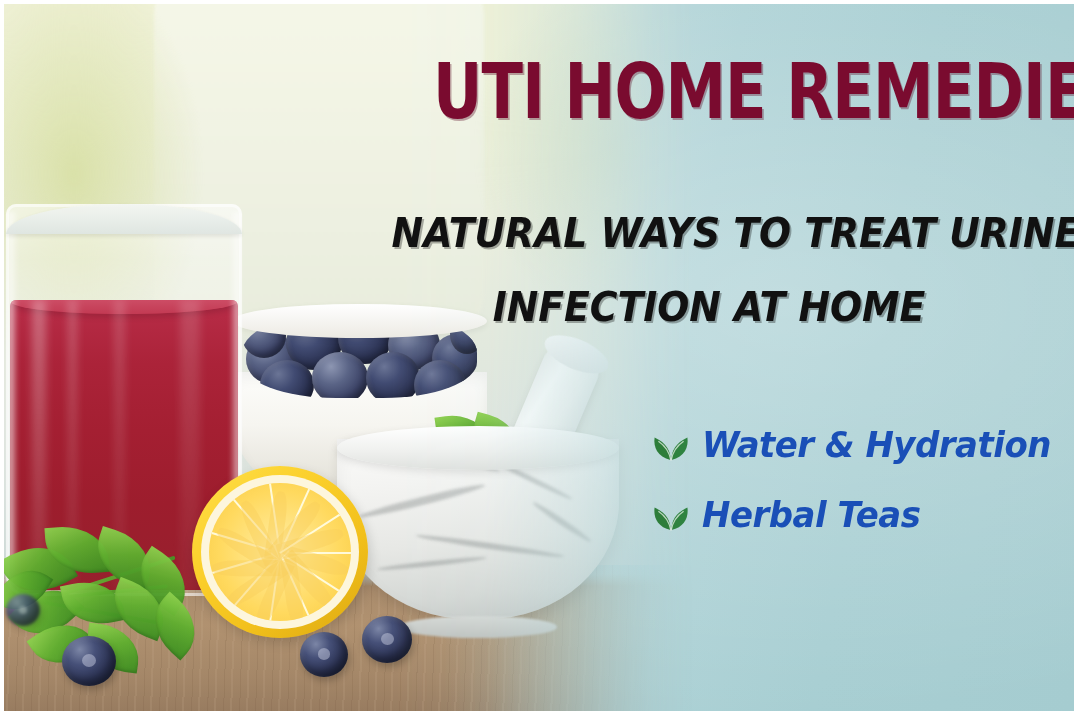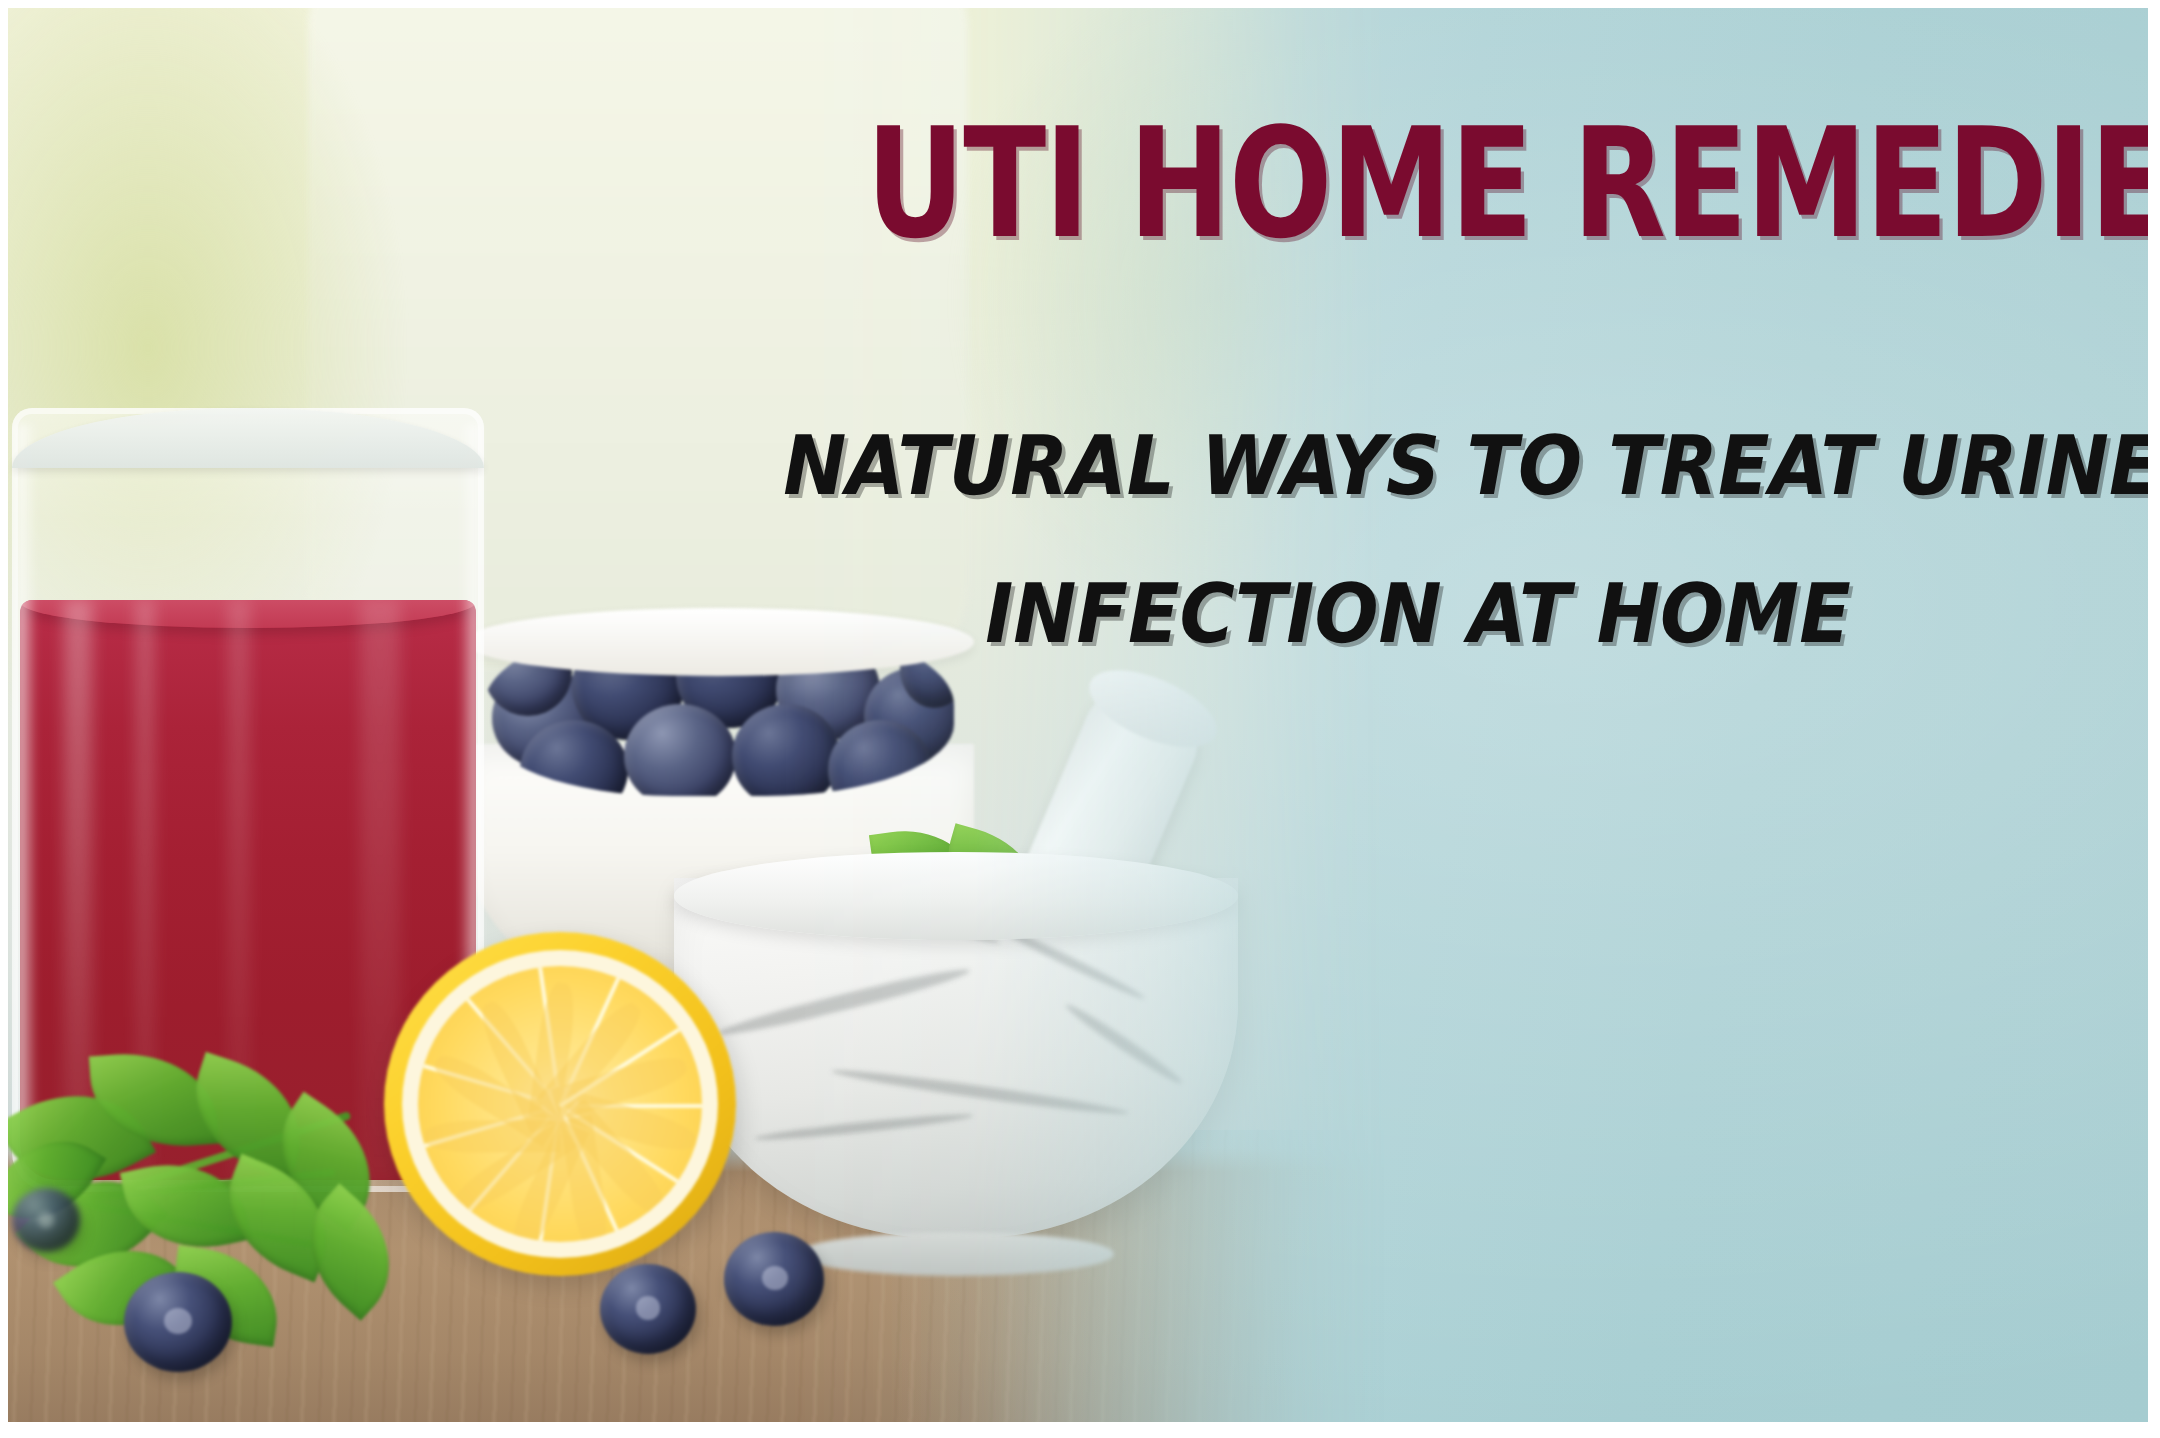--- a/index.html
+++ b/index.html
@@ -466,18 +466,40 @@
     <h1 class="title">UTI HOME REMEDIES</h1>
 
     <div class="subtitle">
       <span class="ln">NATURAL WAYS TO TREAT URINE</span>
       <span class="ln">INFECTION AT HOME</span>
     </div>
 
     <div class="bullets">
 
 
-
+      <div class="bullet-row">
+        <span class="leaf-ico">
+          <svg viewBox="0 0 38 36" width="38" height="36" aria-hidden="true">
+            <path d="M18.6 33 C18.6 24 14.5 16 2.6 10.5 C1.2 20 5.4 30 18.6 33 Z" fill="#2d7d3a"></path>
+            <path d="M19.4 33 C19.4 24 23.5 16 35.4 10.5 C36.8 20 32.6 30 19.4 33 Z" fill="#2f8340"></path>
+            <path d="M18.9 33.4 C17.6 26 13.6 19 6.4 14.2" stroke="#eaf3ea" stroke-width="1.3" fill="none" opacity=".75"></path>
+            <path d="M19.1 33.4 C20.4 26 24.4 19 31.6 14.2" stroke="#eaf3ea" stroke-width="1.3" fill="none" opacity=".75"></path>
+          </svg>
+        </span>
+        <span class="bullet-label">Water &amp; Hydration</span>
+      </div>
+
+      <div class="bullet-row">
+        <span class="leaf-ico">
+          <svg viewBox="0 0 38 36" width="38" height="36" aria-hidden="true">
+            <path d="M18.6 33 C18.6 24 14.5 16 2.6 10.5 C1.2 20 5.4 30 18.6 33 Z" fill="#2d7d3a"></path>
+            <path d="M19.4 33 C19.4 24 23.5 16 35.4 10.5 C36.8 20 32.6 30 19.4 33 Z" fill="#2f8340"></path>
+            <path d="M18.9 33.4 C17.6 26 13.6 19 6.4 14.2" stroke="#eaf3ea" stroke-width="1.3" fill="none" opacity=".75"></path>
+            <path d="M19.1 33.4 C20.4 26 24.4 19 31.6 14.2" stroke="#eaf3ea" stroke-width="1.3" fill="none" opacity=".75"></path>
+          </svg>
+        </span>
+        <span class="bullet-label">Herbal Teas</span>
+      </div>
 
     </div>
 
   </div>
 </div>
 
 </body></html>

